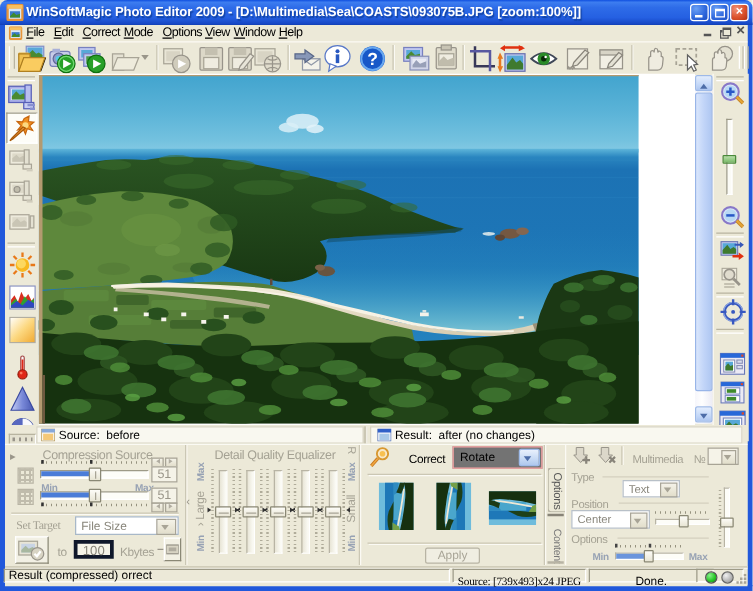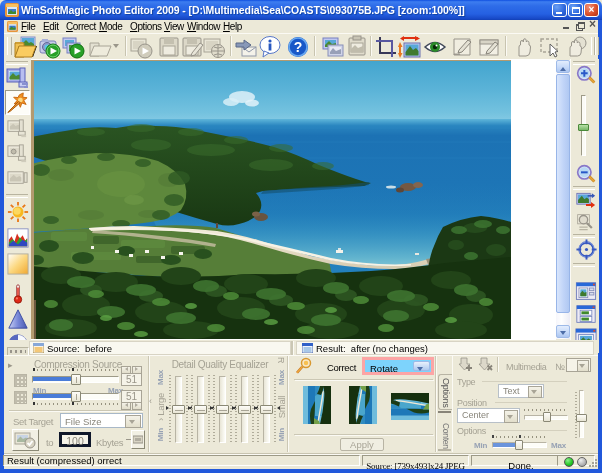--- a/index.html
+++ b/index.html
@@ -7,21 +7,21 @@
 #tb{position:absolute;left:0;top:0;width:602px;height:20px;border-radius:6px 6px 0 0;background:linear-gradient(180deg,#0F4FE0 0%,#3D7DF0 9%,#2E6CE8 30%,#2560E2 70%,#1748C6 94%,#123FB4 100%);}
 .bord{background:#2158DB;}
 .tbtn{position:absolute;top:3px;width:15px;height:14px;border-radius:3px;border:1px solid #fff;box-sizing:border-box;font-size:10px;color:#fff;text-align:center;line-height:12px;}
 .blu{background:radial-gradient(circle at 30% 25%,#6AA0F5,#2E67DC 60%,#1E4FC0);}
 .red{background:radial-gradient(circle at 30% 25%,#F09078,#DC512B 55%,#B03010);}
 .mi{font-size:10px;letter-spacing:-0.4px;color:#000;position:absolute;top:1px;}
 .bluegray{color:#97A2B4;font-weight:bold;font-size:8px;letter-spacing:-0.2px;}
 .sunk{border:1px solid;border-color:#9D9A87 #fff #fff #9D9A87;}
 .tick{background-image:repeating-linear-gradient(90deg,#96927f 0 1px,transparent 1px 4px);height:2px;}
 .vtick{background-image:repeating-linear-gradient(180deg,#b0ac9a 0 1px,transparent 1px 3px);width:2px;}
-.combo{background:#7dd3fc;border:3px solid #fca5a5;box-sizing:border-box;}
+.combo{background:#737373;border:1px solid #fca5a5;box-sizing:border-box;}
 .cbtn{position:absolute;right:1px;top:1px;bottom:1px;background:linear-gradient(180deg,#E8F0FC,#C6D9F4 60%,#AFC8EE);border:1px solid #9EBAE8;border-radius:2px;}
 .arr{position:absolute;width:0;height:0;border:3px solid transparent;}
 .gbtn{background:linear-gradient(180deg,#F4F2E8,#E2DECB);border:1px solid #A8A496;}
 .thumbH{background:linear-gradient(180deg,#FDFCF8,#E8E5D4);border:1px solid #8A8875;border-radius:1px;box-sizing:border-box;}
 .grove{background:#CBC7B4;box-shadow:1px 1px 0 #FBFAF4;}
 .vgrove{background:#CBC7B4;box-shadow:1px 0 0 #FBFAF4;}
 .glabel{font-size:10px;letter-spacing:-0.3px;color:#A5A294;position:absolute;}
 .rot{writing-mode:vertical-rl;}
 .rotu{writing-mode:vertical-rl;transform:rotate(180deg);}
 </style></head>
@@ -661,21 +661,21 @@
 <div class="abs tick" style="left:33px;top:403px;width:86px;"></div>
 <div class="abs" style="left:33px;top:402px;width:2px;height:3px;background:#333;"></div>
 <div class="abs" style="left:72px;top:402px;width:2px;height:3px;background:#333;"></div>
 <div class="abs gbtn" style="left:121px;top:402px;width:10px;height:8px;box-sizing:border-box;">
       <div class="arr" style="left:1px;top:0px;border:2.5px solid transparent;border-right:3.5px solid #B0ACA0;"></div>
     </div>
 <div class="abs gbtn" style="left:132px;top:402px;width:10px;height:8px;box-sizing:border-box;">
       <div class="arr" style="left:2px;top:0px;border:2.5px solid transparent;border-left:3.5px solid #B0ACA0;"></div>
     </div>
 <div class="abs" style="left:9px;top:410px;width:134px;height:1px;background:#CBC7B4;box-shadow:0 1px 0 #FBFAF4;"></div>
-<div class="glabel" style="left:13px;top:416px;font-size:9.5px;">Set Target</div>
+<div class="glabel" style="left:13px;top:416px;font-size:9.5px;font-family:Liberation Serif, serif;">Set Target</div>
 <div class="abs" style="left:60px;top:413px;width:83px;height:15px;background:#fff;border:1px solid #A8B8C8;box-sizing:border-box;">
       <span style="position:absolute;left:4px;top:2px;font-size:9.5px;color:#88857A;">File Size</span>
       <div class="abs gbtn" style="right:1px;top:1px;width:14px;height:11px;">
         <div class="arr" style="left:3px;top:4px;border:3px solid transparent;border-top:4px solid #A8A496;"></div>
       </div>
     </div>
 <div class="abs" style="left:12px;top:429px;width:27px;height:22px;background:#F2F0E4;border:1px solid;border-color:#fff #8A8875 #8A8875 #fff;box-sizing:border-box;">
 <svg width="23" height="18" viewBox="0 0 23 18" style="position:absolute;left:1px;top:1px">
         <rect x="1" y="2" width="15" height="11" fill="#E8E5D6" stroke="#A8A496"></rect>
         <rect x="3" y="4" width="11" height="7" fill="#C8D4E4"></rect>

